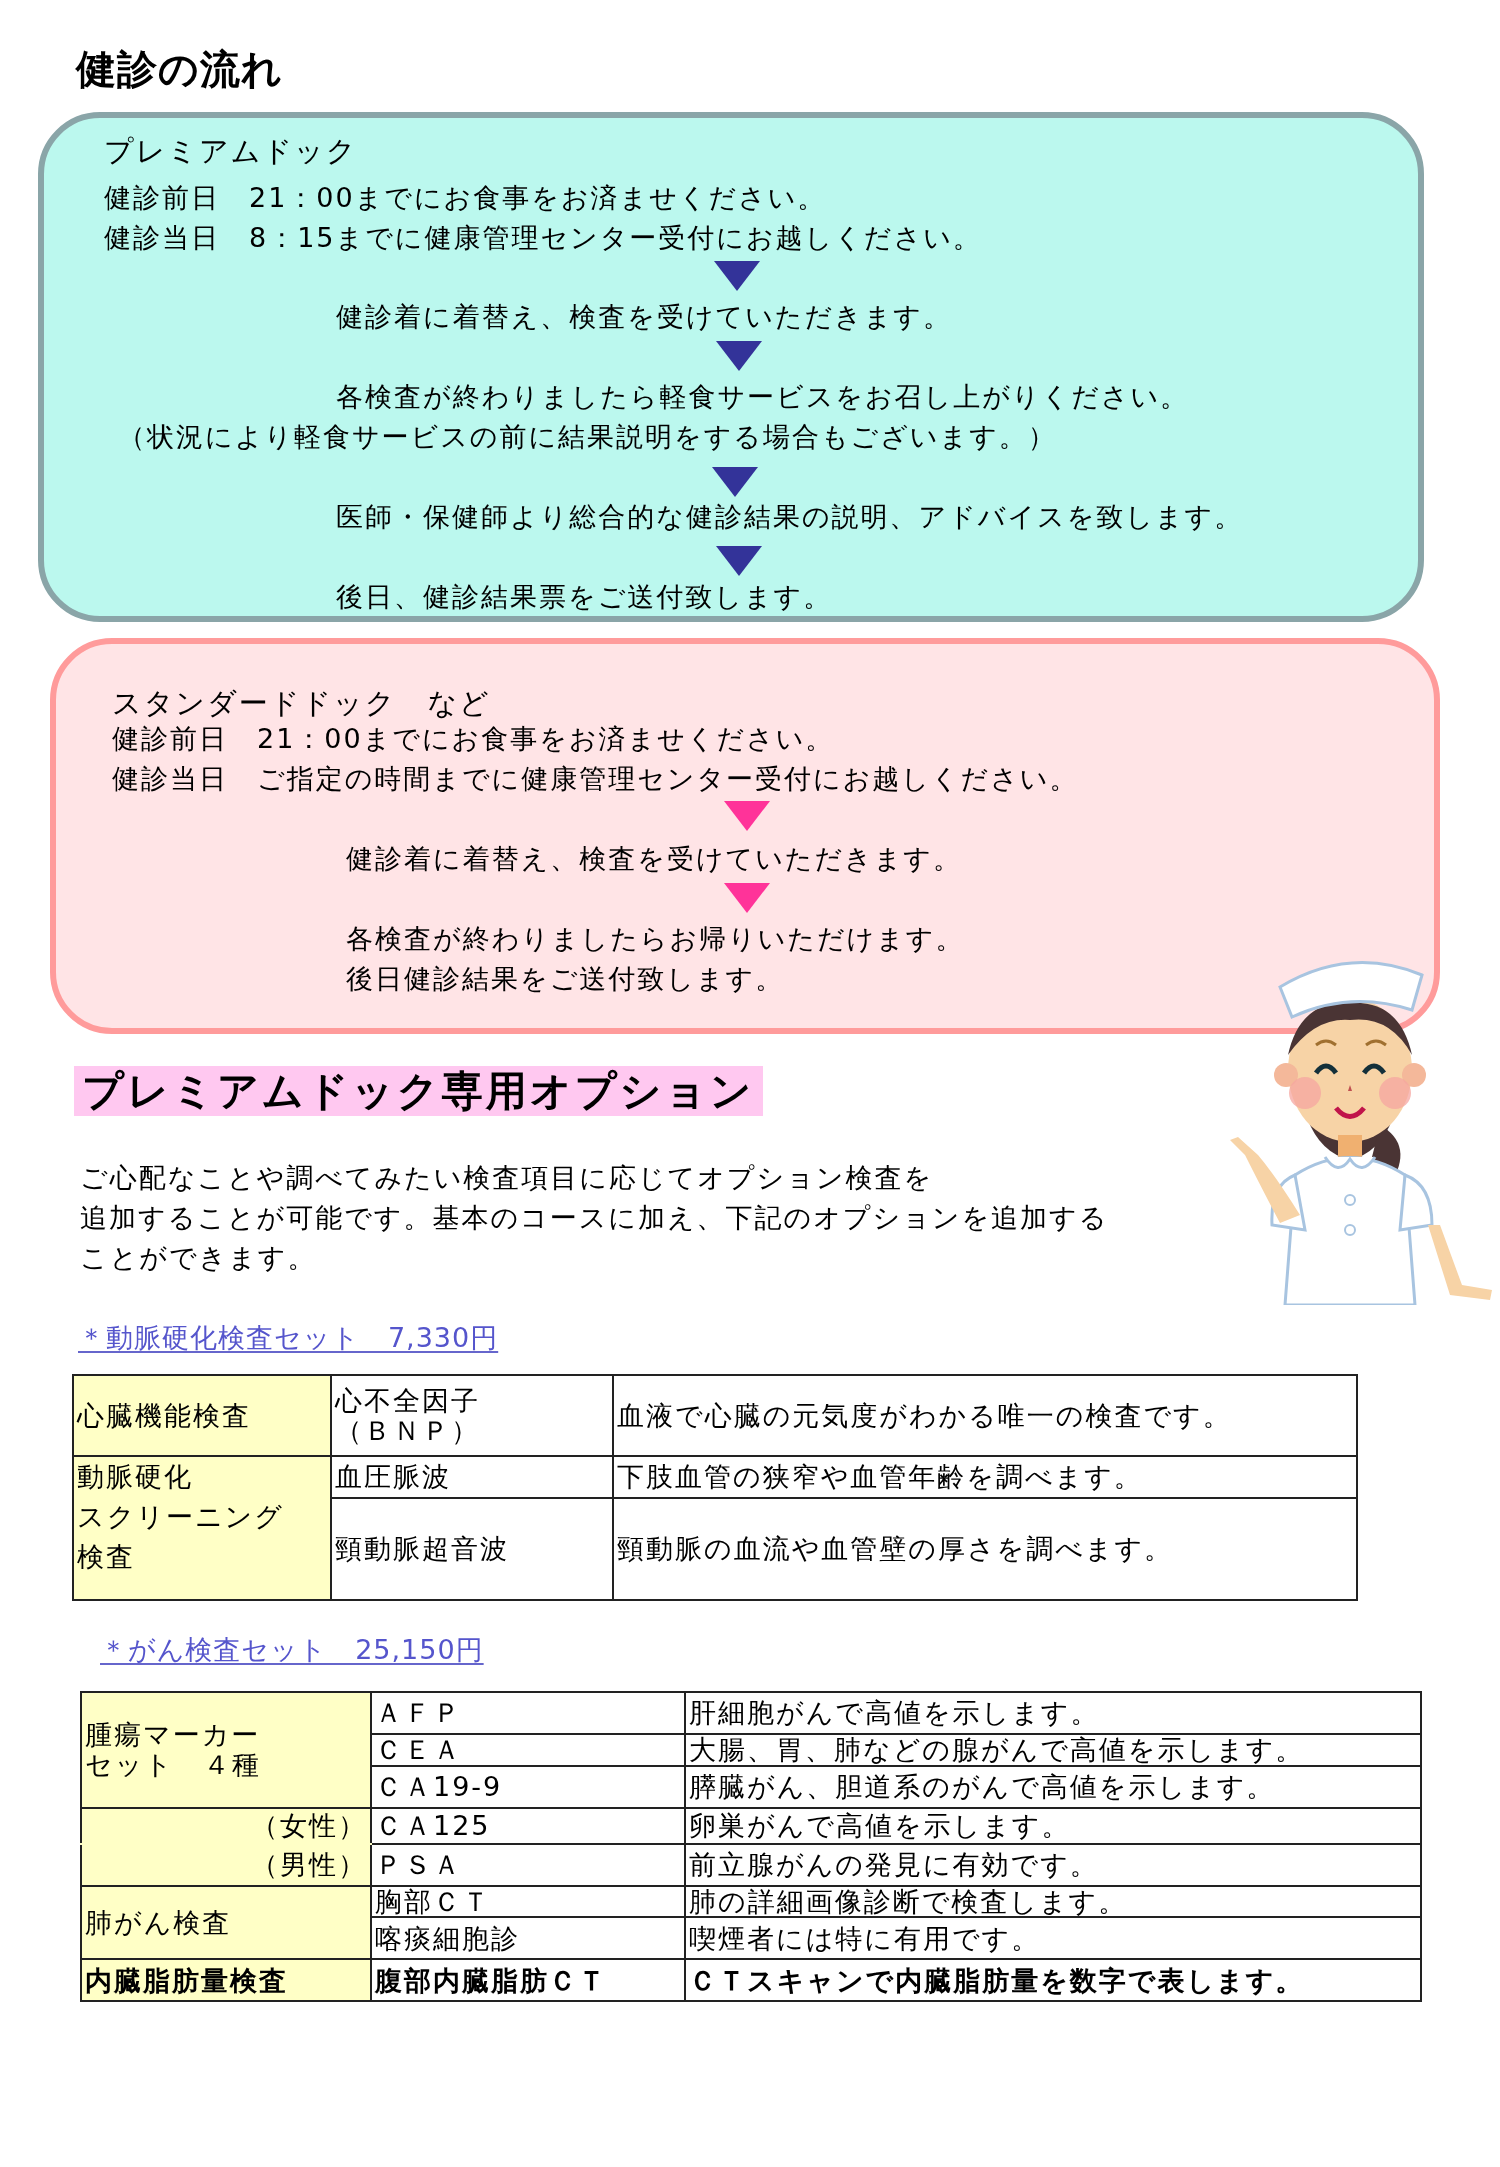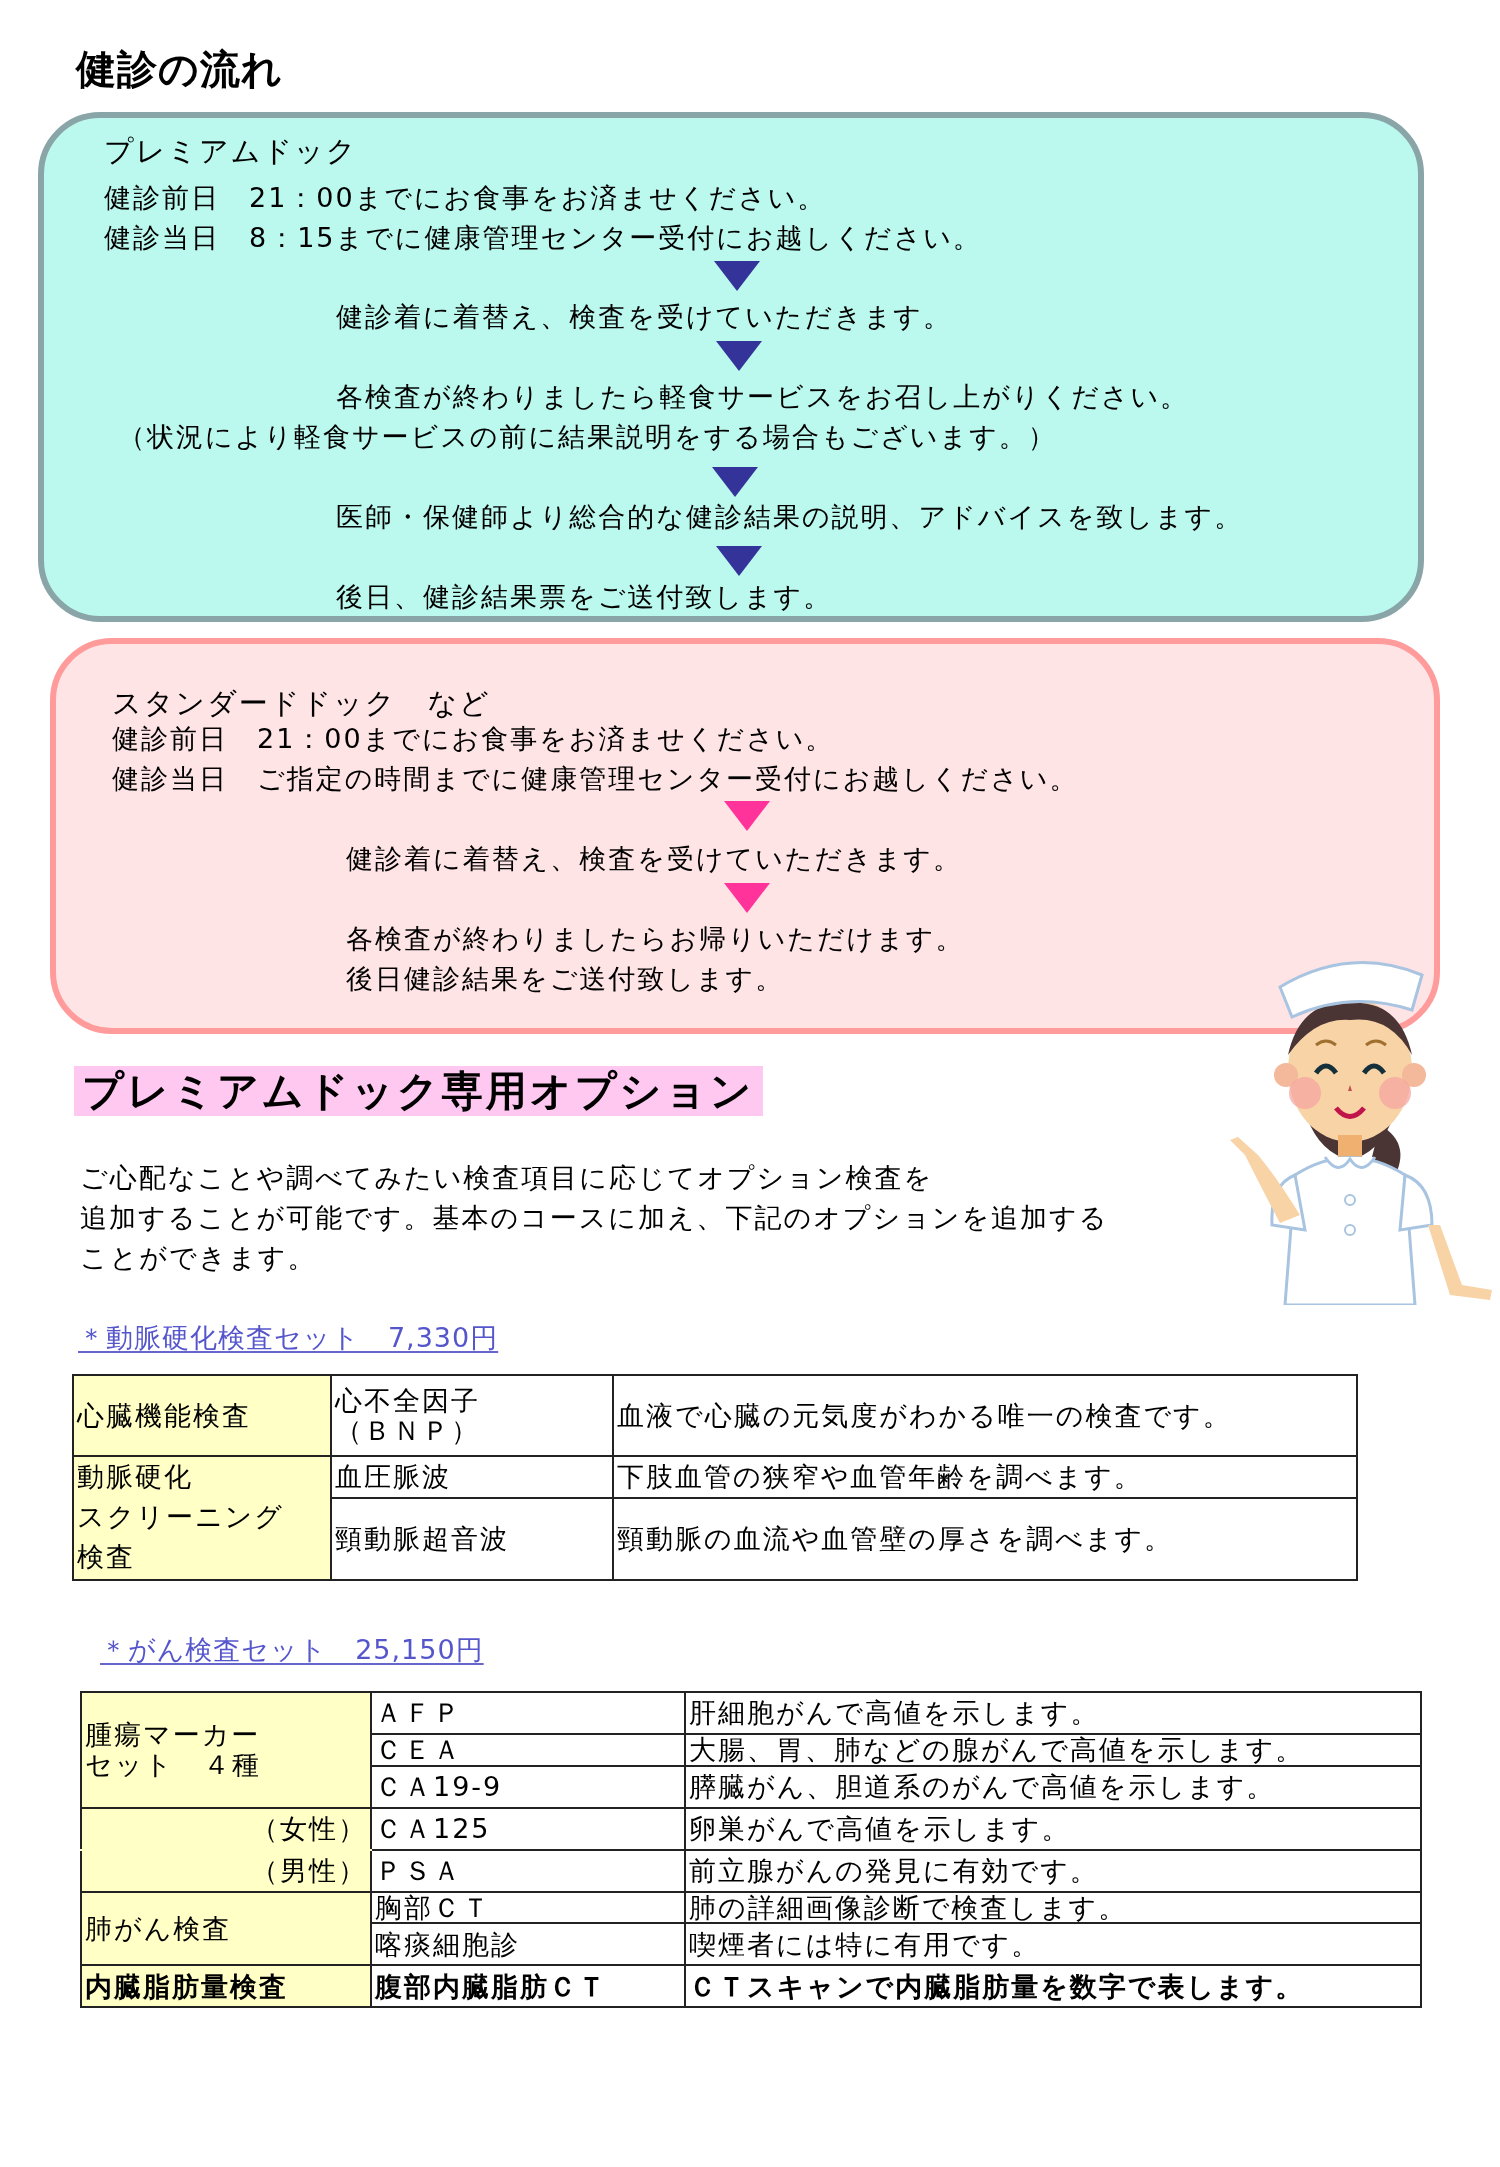--- a/index.html
+++ b/index.html
@@ -154,21 +154,21 @@
   </tr>
   <tr style="height:42px;">
     <td class="cat" rowspan="2" style="vertical-align:top; line-height:40px;">
       <div>動脈硬化</div>
       <div>スクリーニング</div>
       <div>検査</div>
     </td>
     <td>血圧脈波</td>
     <td>下肢血管の狭窄や血管年齢を調べます。</td>
   </tr>
-  <tr style="height:82px;">
+  <tr style="height:102px;">
     <td>頸動脈超音波</td>
     <td>頸動脈の血流や血管壁の厚さを調べます。</td>
   </tr>
 </tbody>
   </table>
 
 <div class="abs set-link" style="left:100px; top:1632px;">＊がん検査セット　25,150円</div>
 
 <table class="opt" style="left:80px; top:1691px; width:1340px;">
   <colgroup>
@@ -186,21 +186,21 @@
     <td>肝細胞がんで高値を示します。</td>
   </tr>
   <tr style="height:30px;">
     <td>ＣＥＡ</td>
     <td>大腸、胃、肺などの腺がんで高値を示します。</td>
   </tr>
   <tr style="height:42px;">
     <td>ＣＡ19-9</td>
     <td>膵臓がん、胆道系のがんで高値を示します。</td>
   </tr>
-  <tr style="height:42px;">
+  <tr style="height:36px;">
     <td class="cat right" style="border-top-color:#ffffc6; border-bottom-color:#ffffc6;">（女性）</td>
     <td>ＣＡ125</td>
     <td>卵巣がんで高値を示します。</td>
   </tr>
   <tr style="height:42px;">
     <td class="cat right" style="border-top-color:#ffffc6;">（男性）</td>
     <td>ＰＳＡ</td>
     <td>前立腺がんの発見に有効です。</td>
   </tr>
   <tr style="height:24px;">

